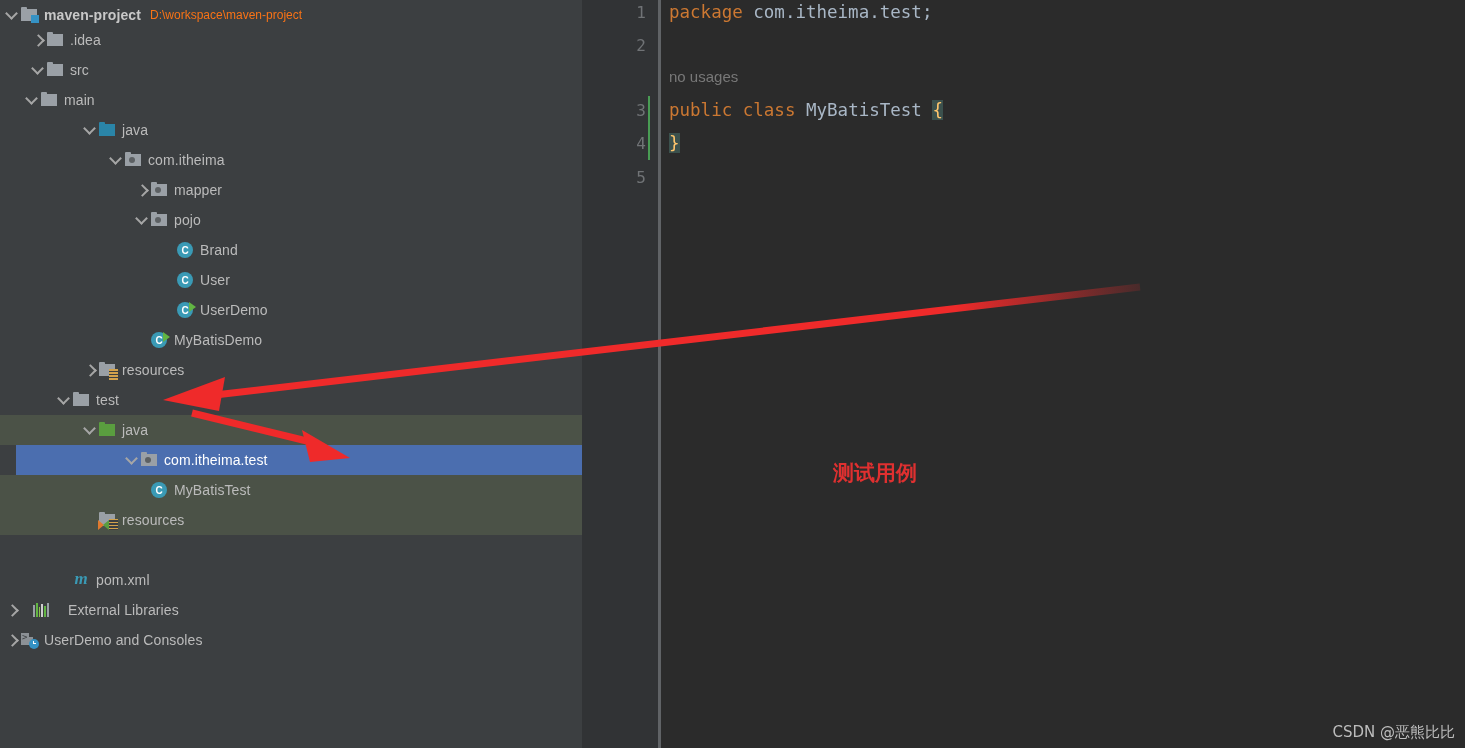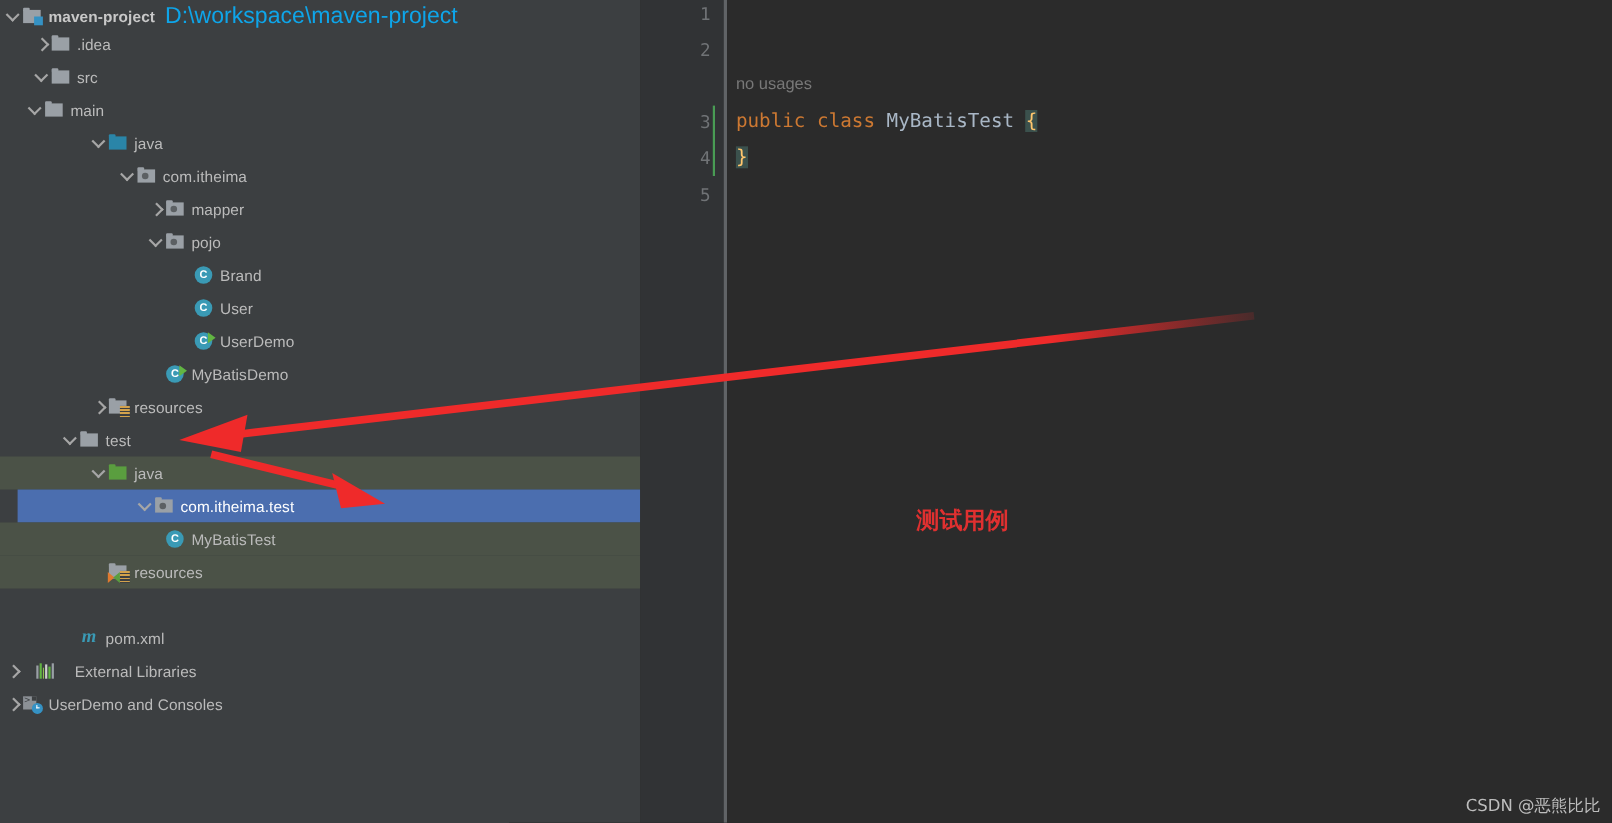--- a/index.html
+++ b/index.html
@@ -27,21 +27,21 @@
   .row .arrow.expanded::before{
     content:"";position:absolute;left:4px;top:4px;
     width:7px;height:7px;border-right:2px solid #a6a6a6;border-bottom:2px solid #a6a6a6;
   }
   .row .arrow.collapsed::before{transform:rotate(-45deg);}
   .row .arrow.expanded::before{transform:rotate(45deg);left:3px;top:2px;}
   .row .ico{width:18px;height:18px;flex:0 0 18px;position:relative;margin-right:6px;}
   .row .label{
     font-size:14px;color:#bbbbbb;letter-spacing:.1px;
   }
-  .row .sublabel{font-size:21px;color:#0ea5e9;margin-left:9px;}
+  .row .sublabel{font-size:12px;color:#f97316;margin-left:9px;}
   .row.bold .label{font-weight:bold;color:#c8c8c8;}
 
   
   .tint-test{background:#4b5247;}
   .tint-target{background:#55503e;}
   .tint-sel{background:#4b6eaf;}
   .tint-sel .label{color:#ffffff;}
 
   
   .folder{position:absolute;left:1px;top:3px;width:16px;height:12px;}
@@ -314,20 +314,21 @@
       <div class="lineno" style="top: 3px;">1</div>
       <div class="lineno" style="top: 36px;">2</div>
       <div class="lineno" style="top: 101px;">3</div>
       <div class="lineno" style="top: 134px;">4</div>
       <div class="lineno" style="top: 168px;">5</div>
     </div>
   <div id="brace-bar"></div>
   <div id="gutter-sep"></div>
 
   <div id="editor">
+      <div class="code" style="top: 2px;"><span class="kw">package</span><span class="plain"> com.itheima.test;</span></div>
       <div class="code" style="top: 100px;"><span class="kw">public</span><span class="plain"> </span><span class="kw">class</span><span class="plain"> </span><span class="typ">MyBatisTest</span><span class="plain"> </span><span class="brace">{</span></div>
       <div class="code" style="top: 133px;"><span class="brace">}</span></div>
       <div class="hint" style="top: 68px;">no usages</div>
     </div>
 
   <svg id="overlay-arrows" viewBox="0 0 1465 748" width="1465" height="748">
     <defs>
       <linearGradient id="fadeA" x1="0" y1="0" x2="1" y2="0">
         <stop offset="0" stop-color="#ef2a2a" stop-opacity="1"></stop>
         <stop offset="0.80" stop-color="#ef2a2a" stop-opacity="1"></stop>

